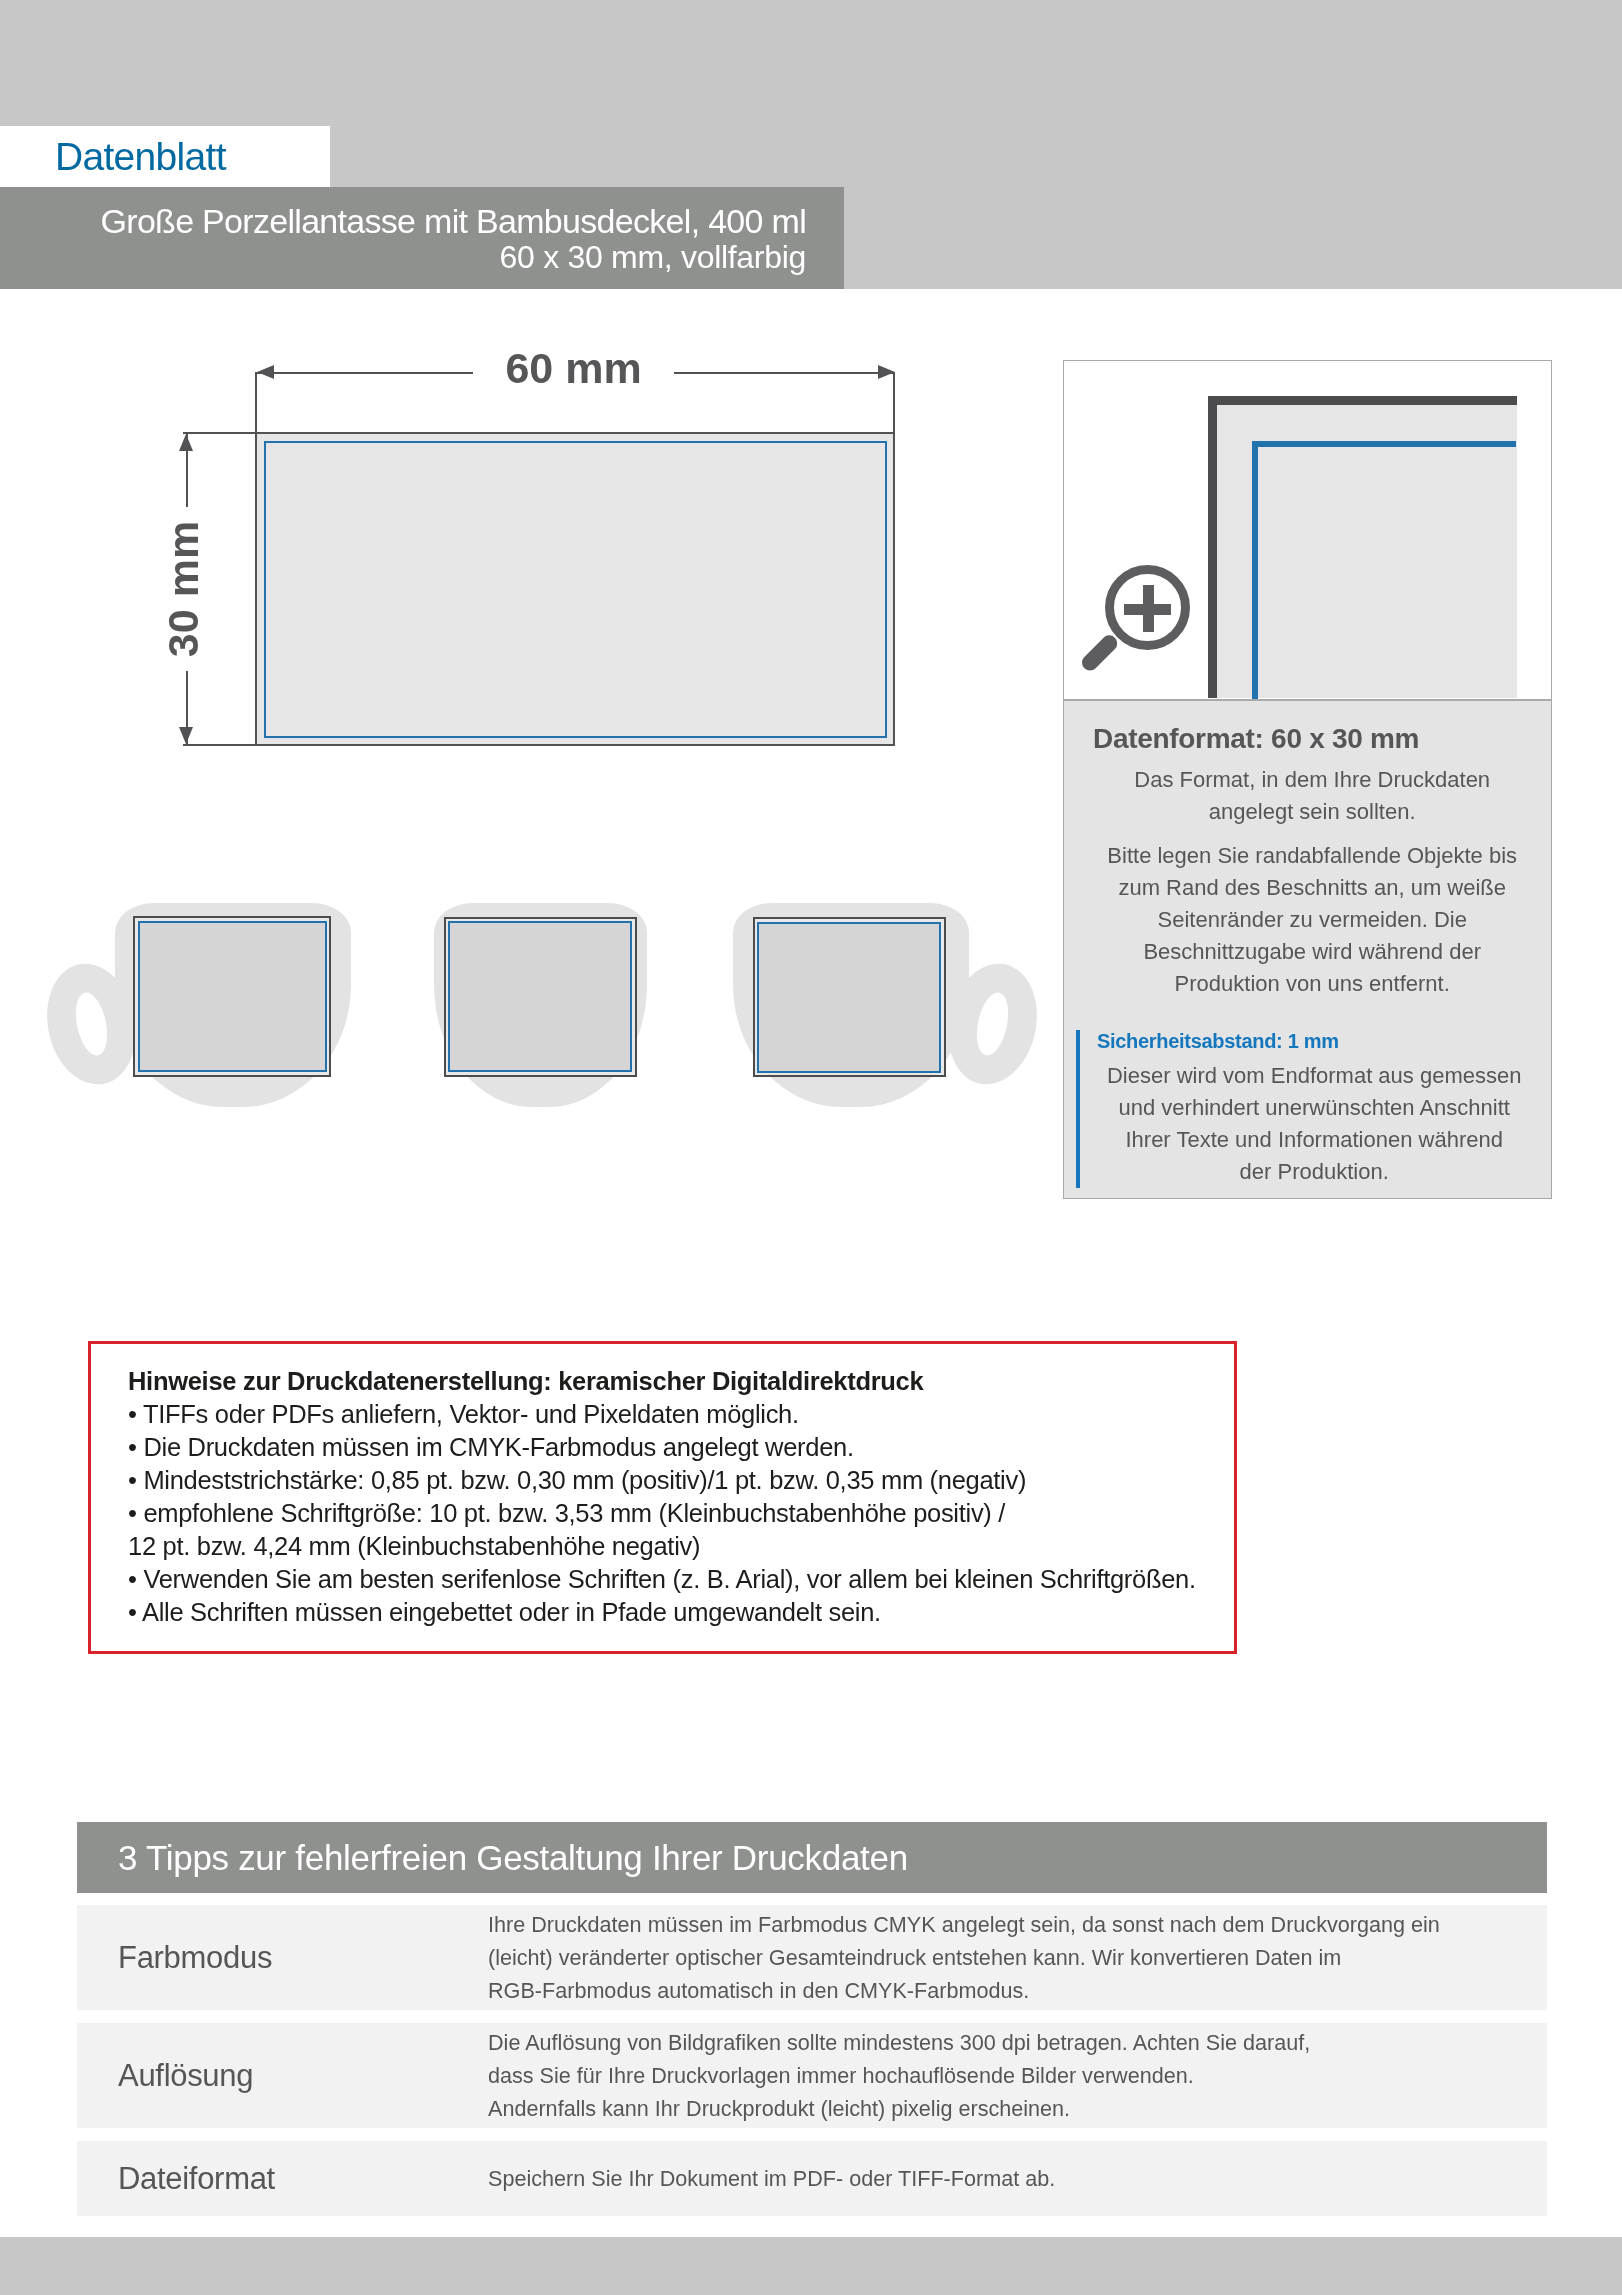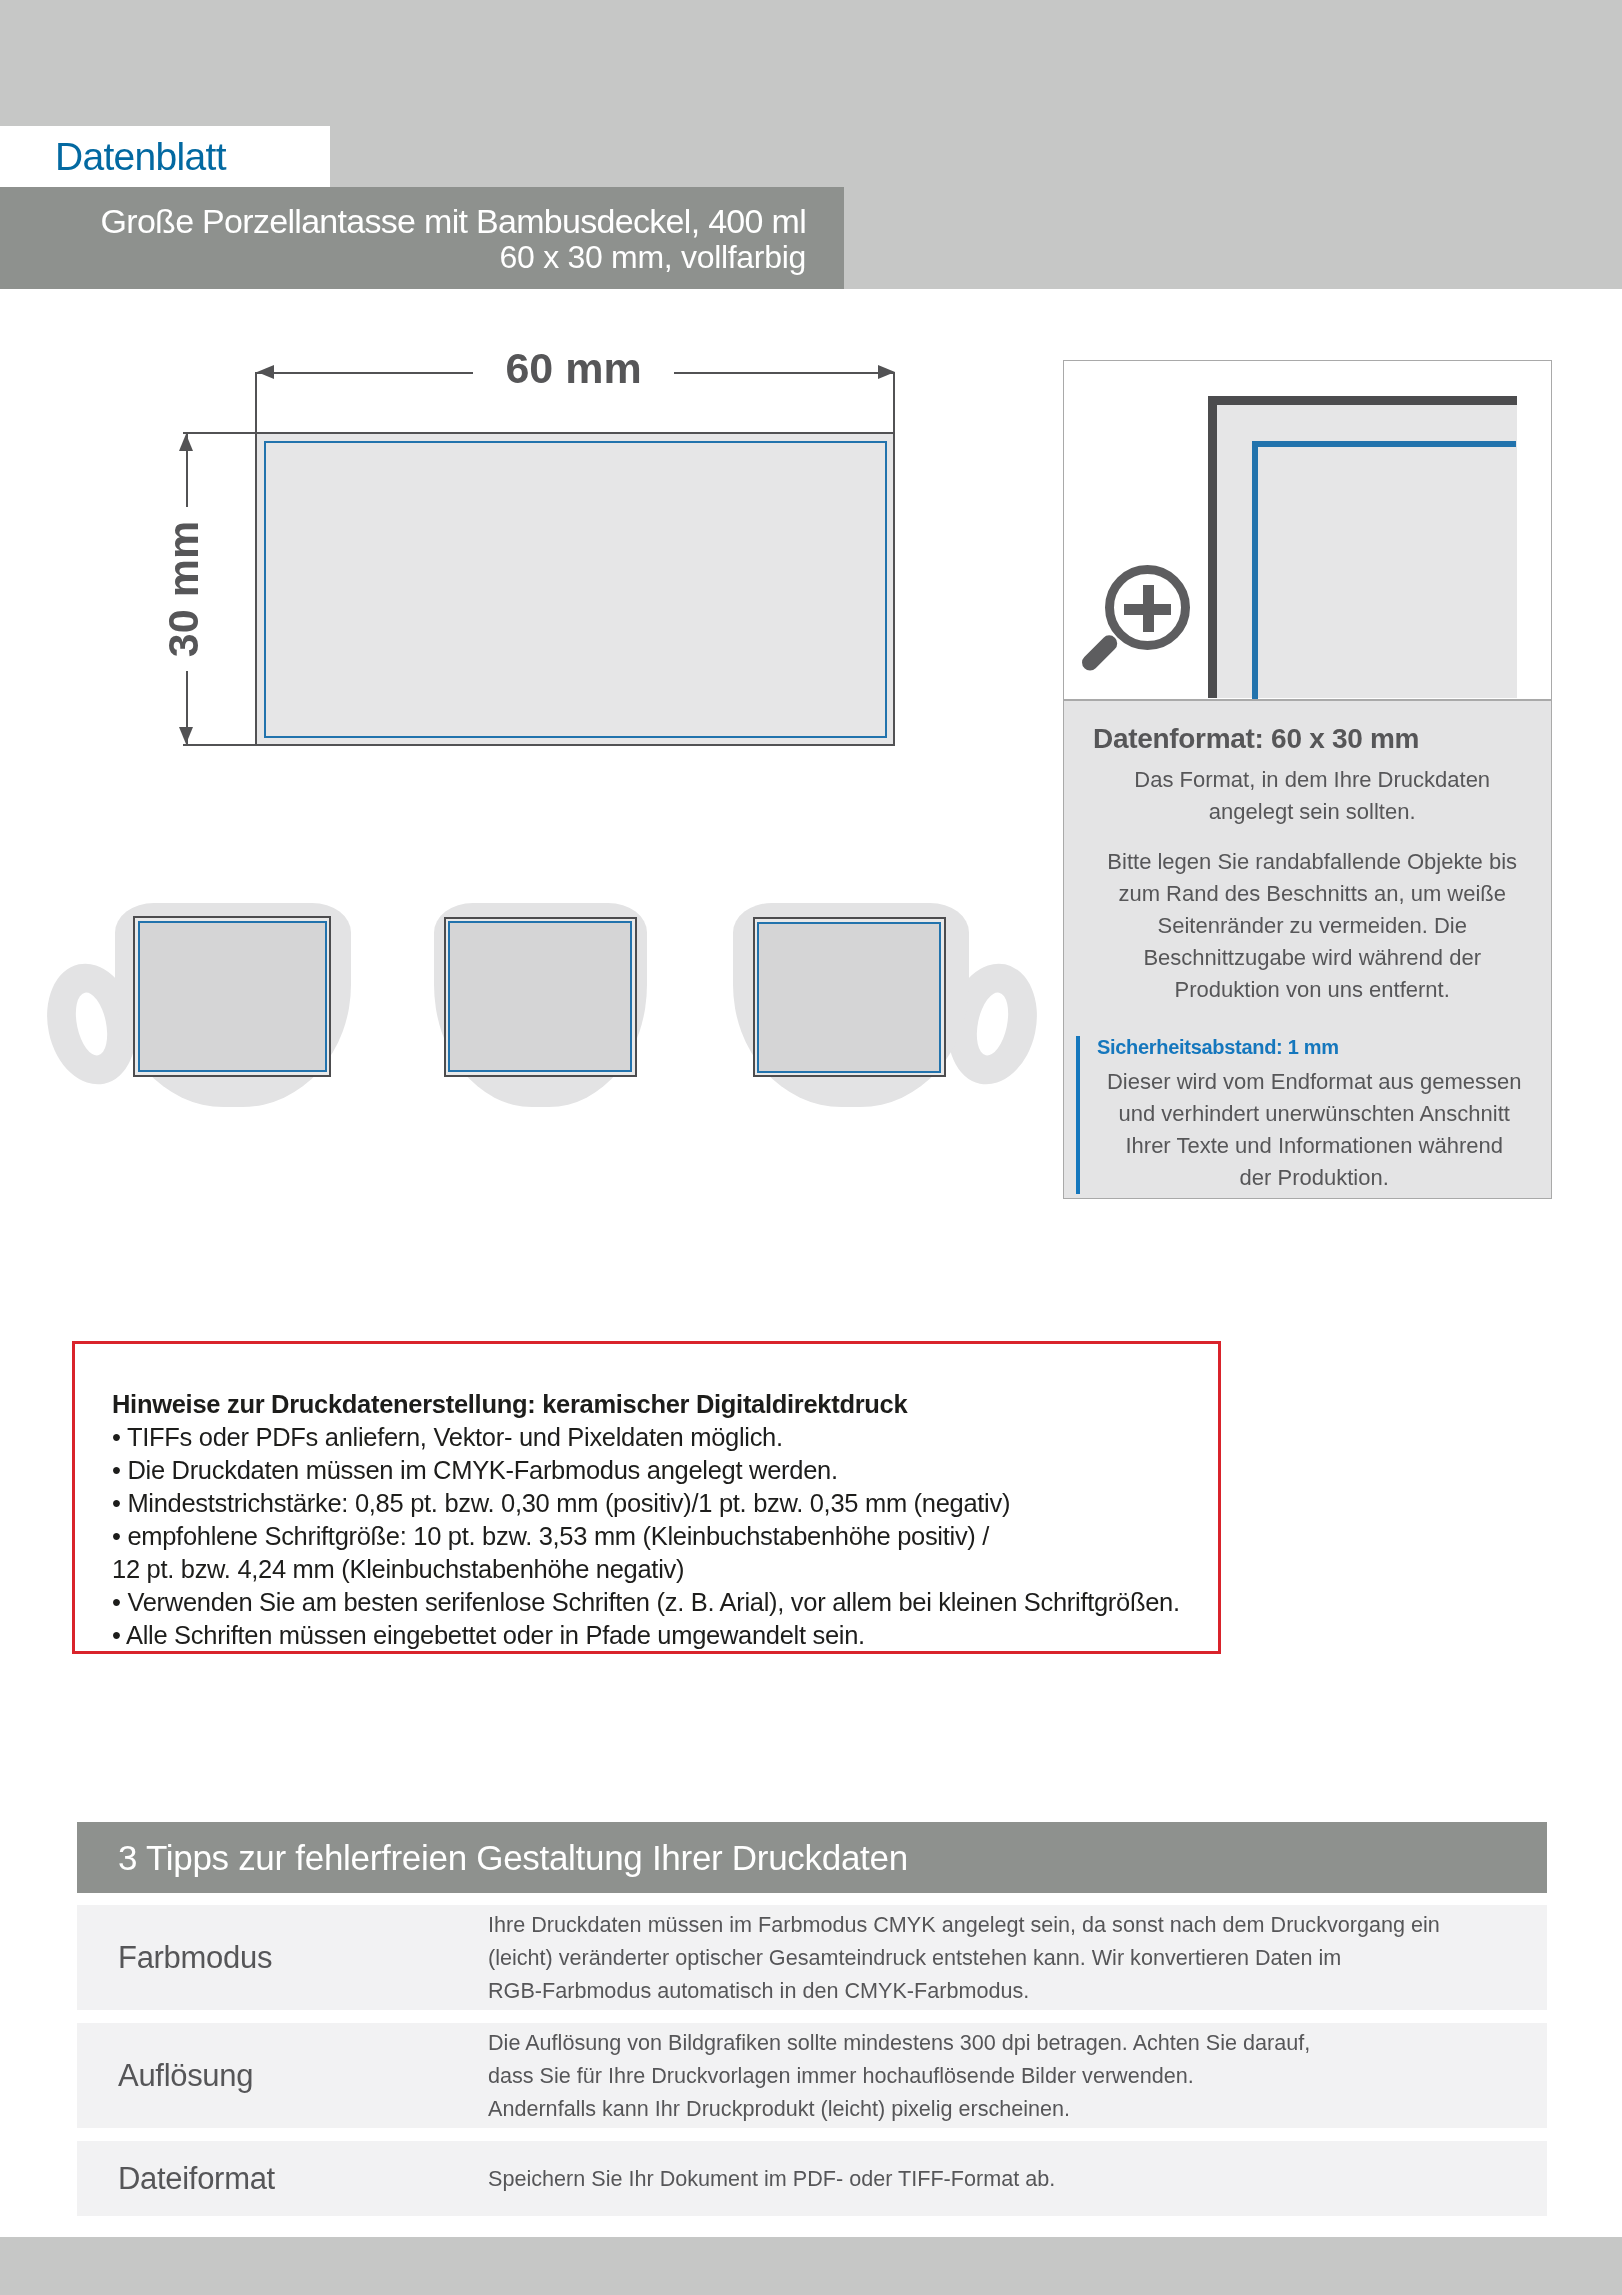--- a/index.html
+++ b/index.html
@@ -38,36 +38,36 @@
   .art-blue-left{position:absolute;left:188px;top:80px;width:5.9px;height:258px;background:#2273ad;}
   .mag-circle{position:absolute;left:41px;top:204px;width:67px;height:67px;border:9.8px solid #5d5d5f;border-radius:50%;}
   .mag-bar-h{position:absolute;left:60px;top:243px;width:47px;height:10.5px;background:#5d5d5f;}
   .mag-bar-v{position:absolute;left:79px;top:224px;width:10.5px;height:47px;background:#5d5d5f;}
   .mag-handle{position:absolute;left:14.4px;top:284px;width:43px;height:15.7px;border-radius:7.9px;background:#5d5d5f;transform:rotate(-45deg);}
 
   
   .df-box{position:absolute;left:1063px;top:700px;width:489px;height:499px;background:#e4e4e5;border:1.3px solid #a9a9a9;box-sizing:border-box;padding:22px 19.6px 0 29px;}
   .df-heading{font-size:28px;font-weight:bold;color:#565658;margin:0 0 9.2px 0;letter-spacing:-0.3px;}
   .df-text{font-size:22px;line-height:32px;color:#565658;white-space:pre-line;margin:0;text-align:center;}
-  .df-text + .df-text{margin-top:18px;}
+  .df-text + .df-text{margin-top:12px;}
   .safety{margin-top:30px;margin-left:-17px;padding-left:17px;border-left:4.6px solid #1577bd;}
   .safety-heading{font-size:20px;font-weight:bold;color:#1577bd;margin:0 0 6.5px 0;letter-spacing:-0.3px;}
 
   
   .cup-label{position:absolute;top:948px;height:34px;font-size:28px;color:#565658;text-align:center;letter-spacing:-0.3px;}
   .cup{position:absolute;top:903px;height:204px;}
   .cup-body{position:absolute;left:0;top:0;right:0;bottom:0;background:#e3e3e4;border-radius:39px 39px 46% 46% / 29.4px 29.4px 60% 60%;}
   .cup-handle{position:absolute;width:29px;height:64px;border:29px solid #e3e3e4;border-radius:50%;}
   .handle-left{left:-67px;top:60px;transform:rotate(-12deg);}
   .handle-right{right:-67px;top:60px;transform:rotate(12deg);}
   .print-rect{position:absolute;border:2px solid #4c4c4e;background:#e9e9e9;box-sizing:border-box;padding:2.6px;}
   .print-rect-inner{width:100%;height:100%;border:2px solid #2273ad;background:#d5d5d6;box-sizing:border-box;}
 
   
-  .red-box{position:absolute;left:72px;top:1341px;width:1149px;height:313px;background:#ffffff;border:3.3px solid #d9232b;box-sizing:border-box;padding:44px 26px 0 37px;}
+  .red-box{position:absolute;left:88px;top:1341px;width:1149px;height:313px;background:#ffffff;border:3.3px solid #d9232b;box-sizing:border-box;padding:21px 26px 0 37px;}
   .red-heading{font-size:25.5px;font-weight:bold;color:#1d1d1b;line-height:33px;letter-spacing:-0.3px;}
   .red-line{font-size:25.5px;color:#1d1d1b;line-height:33px;letter-spacing:-0.3px;}
 
   
   .tips-bar{position:absolute;left:77px;top:1822px;width:1470px;height:71px;background:#8e918e;box-sizing:border-box;}
   .tips-bar span{display:block;padding-left:41px;line-height:71px;font-size:35px;color:#ffffff;letter-spacing:-0.3px;}
   .tip-row{position:absolute;left:77px;width:1470px;background:#f2f2f3;}
   .tip-row-1{top:1905px;height:105px;}
   .tip-row-2{top:2023px;height:105px;}
   .tip-row-3{top:2141px;height:75px;}

